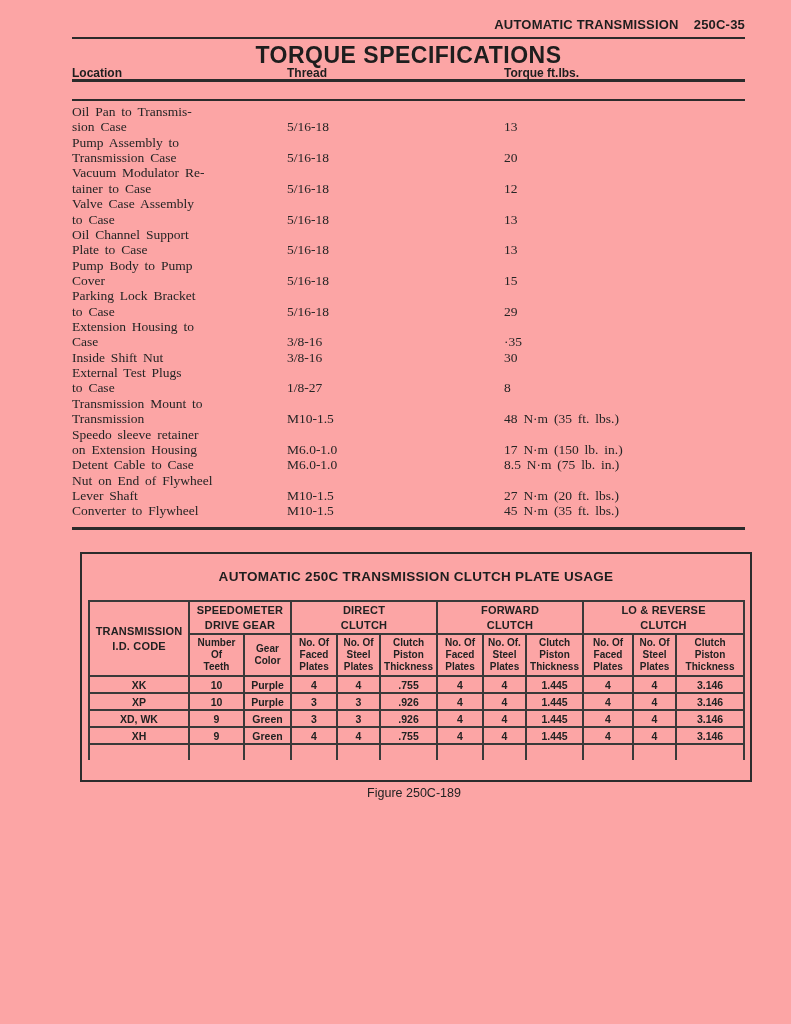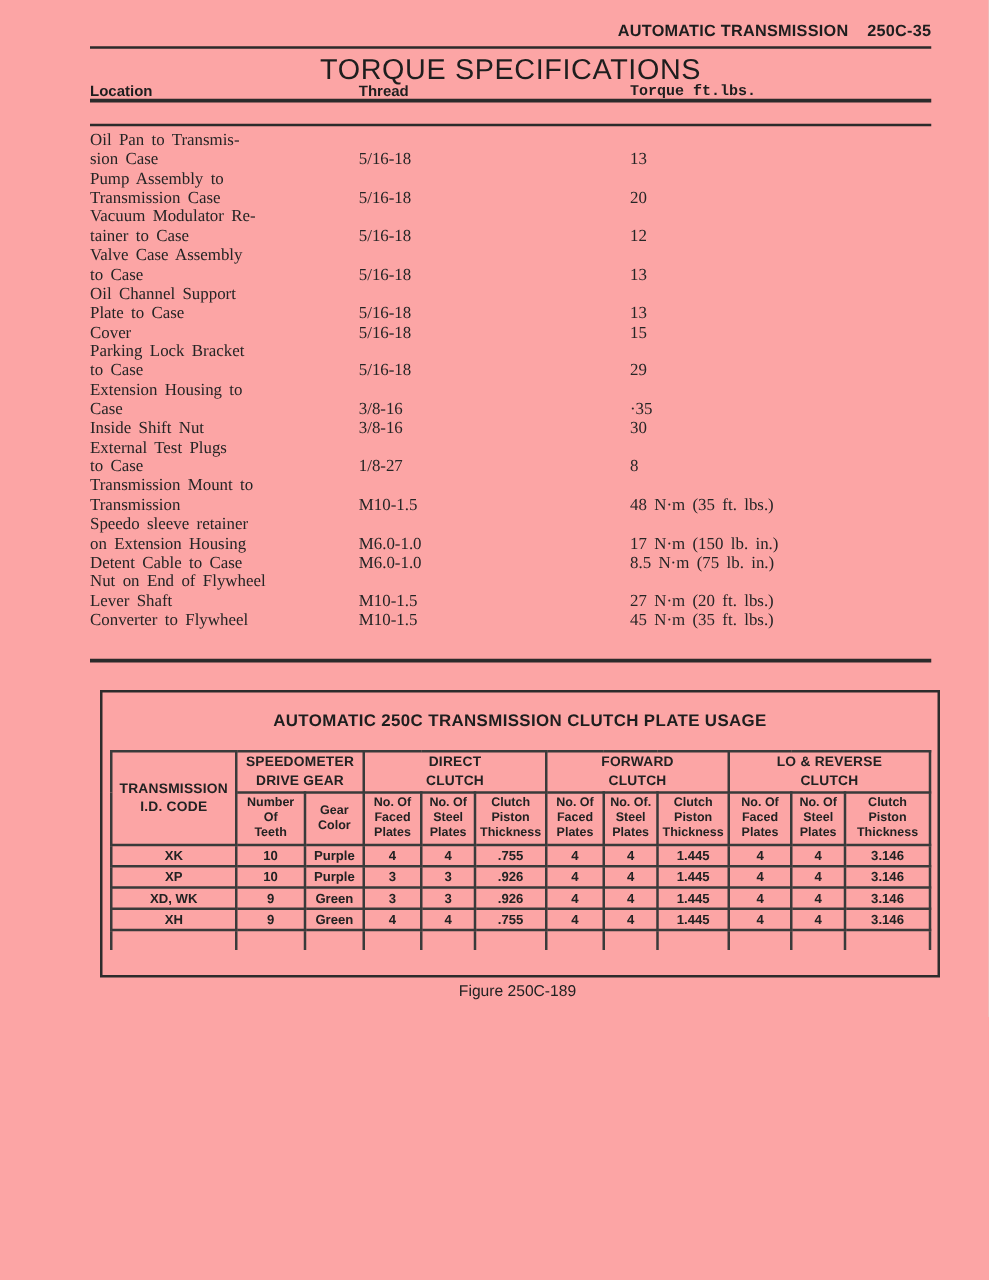--- a/index.html
+++ b/index.html
@@ -18,28 +18,28 @@
   .doc-header .code { margin-left:15px; }
 
   .rule { position:absolute; left:0; width:673px; background:#2b2b2b; }
   .rule.r-top    { top:37px;  height:2px; }
   .rule.r-thick1 { top:79px;  height:3px; }
   .rule.r-thin1  { top:99px;  height:2px; }
   .rule.r-thick2 { top:527px; height:3px; }
 
   .doc-title {
     position:absolute; top:42px; left:0; width:673px;
-    text-align:center; font-size:23px; font-weight:normal; letter-spacing:0.5px;
+    text-align:center; font-size:23px; font-weight:bold; letter-spacing:0.5px;
   }
 
   .col-headers { position:absolute; top:66px; left:0; width:673px; height:16px;
     font-weight:bold; font-size:12px; }
   .col-headers .h-loc    { position:absolute; left:0; top:0; }
   .col-headers .h-thread { position:absolute; left:215px; top:0; }
-  .col-headers .h-torque { position:absolute; left:432px; top:0;font-family:Liberation Mono, monospace; }
+  .col-headers .h-torque { position:absolute; left:432px; top:0; }
 
   .torque-rows {
     position:absolute; top:104px; left:0; width:673px;
     font-family:"Liberation Serif", serif; font-size:13.5px;
     word-spacing:2.5px; color:#252525;
   }
   .trow { position:relative; height:15.37px; line-height:15.37px; white-space:nowrap; }
   .t-thread { position:absolute; left:215px; top:0; }
   .t-torque { position:absolute; left:432px; top:0; }
 
@@ -100,20 +100,21 @@
         <div class="trow"><span>Oil Pan to Transmis-</span></div>
         <div class="trow"><span>sion Case</span><span class="t-thread">5/16-18</span><span class="t-torque">13</span></div>
         <div class="trow"><span>Pump Assembly to</span></div>
         <div class="trow"><span>Transmission Case</span><span class="t-thread">5/16-18</span><span class="t-torque">20</span></div>
         <div class="trow"><span>Vacuum Modulator Re-</span></div>
         <div class="trow"><span>tainer to Case</span><span class="t-thread">5/16-18</span><span class="t-torque">12</span></div>
         <div class="trow"><span>Valve Case Assembly</span></div>
         <div class="trow"><span>to Case</span><span class="t-thread">5/16-18</span><span class="t-torque">13</span></div>
         <div class="trow"><span>Oil Channel Support</span></div>
         <div class="trow"><span>Plate to Case</span><span class="t-thread">5/16-18</span><span class="t-torque">13</span></div>
+        <div class="trow"><span>Pump Body to Pump</span></div>
         <div class="trow"><span>Cover</span><span class="t-thread">5/16-18</span><span class="t-torque">15</span></div>
         <div class="trow"><span>Parking Lock Bracket</span></div>
         <div class="trow"><span>to Case</span><span class="t-thread">5/16-18</span><span class="t-torque">29</span></div>
         <div class="trow"><span>Extension Housing to</span></div>
         <div class="trow"><span>Case</span><span class="t-thread">3/8-16</span><span class="t-torque">·35</span></div>
         <div class="trow"><span>Inside Shift Nut</span><span class="t-thread">3/8-16</span><span class="t-torque">30</span></div>
         <div class="trow"><span>External Test Plugs</span></div>
         <div class="trow"><span>to Case</span><span class="t-thread">1/8-27</span><span class="t-torque">8</span></div>
         <div class="trow"><span>Transmission Mount to</span></div>
         <div class="trow"><span>Transmission</span><span class="t-thread">M10-1.5</span><span class="t-torque">48 N·m (35 ft. lbs.)</span></div>

